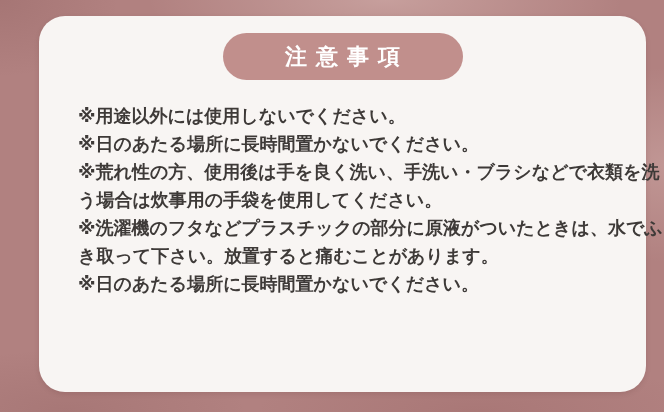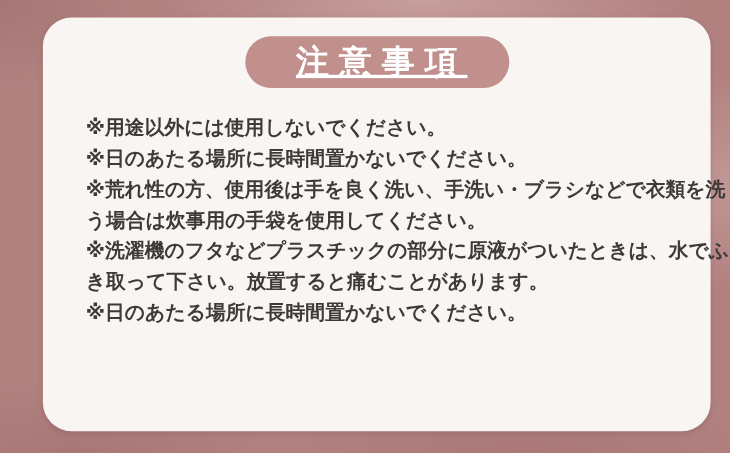--- a/index.html
+++ b/index.html
@@ -38,26 +38,25 @@
     position: absolute;
     left: 50%; top: 17px;
     transform: translateX(-50%);
     width: 240px; height: 47px;
     border-radius: 24px;
     background: var(--color-badge);
     display: flex; align-items: center; justify-content: center;
   }
   .badge-text {
     color: var(--color-title_text);
-    font-size: 30px;
+    font-size: 22px;
     font-weight: bold;
     letter-spacing: 9px;
     padding-left: 9px;
     white-space: nowrap;
-    text-decoration: underline;
   }
   .notes {
     position: absolute;
     left: 6px; top: 86px;
     width: 597px;
     color: var(--color-text);
     font-size: 18px;
     line-height: 28px;
     font-weight: 600;
     text-align: left;

